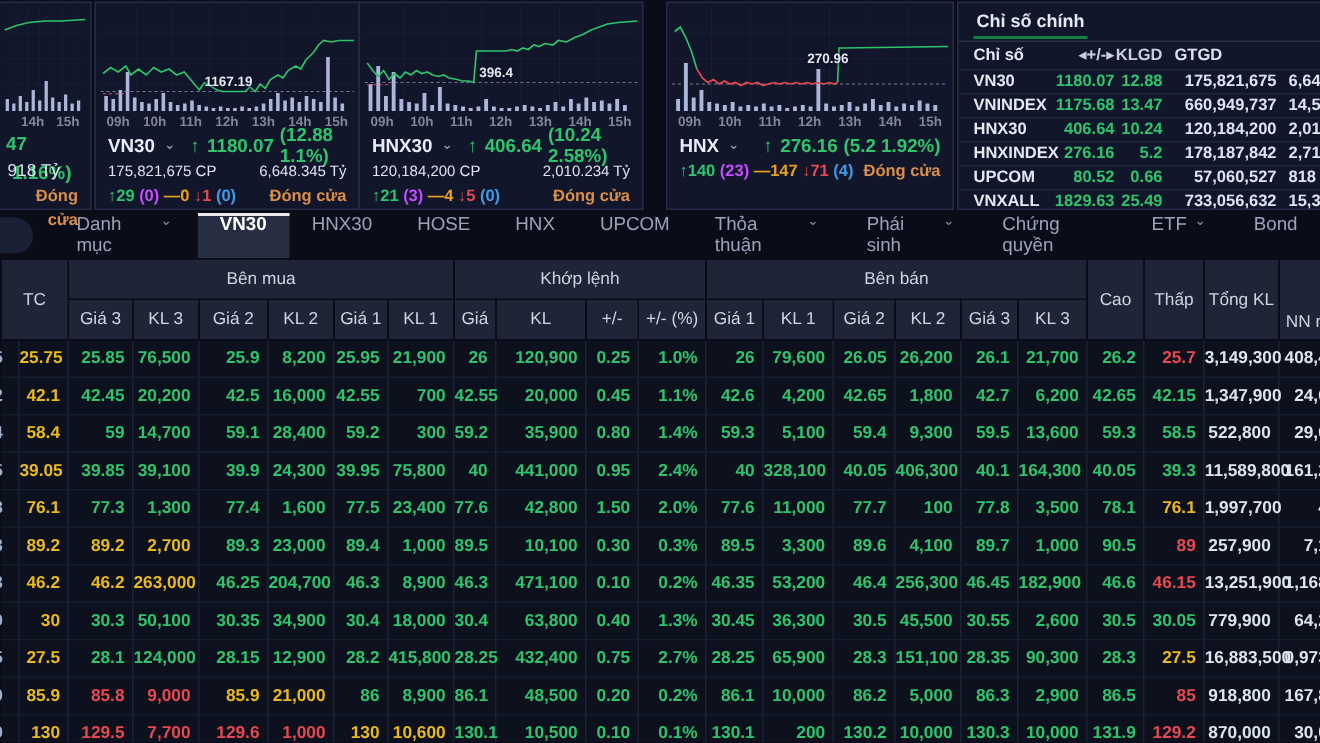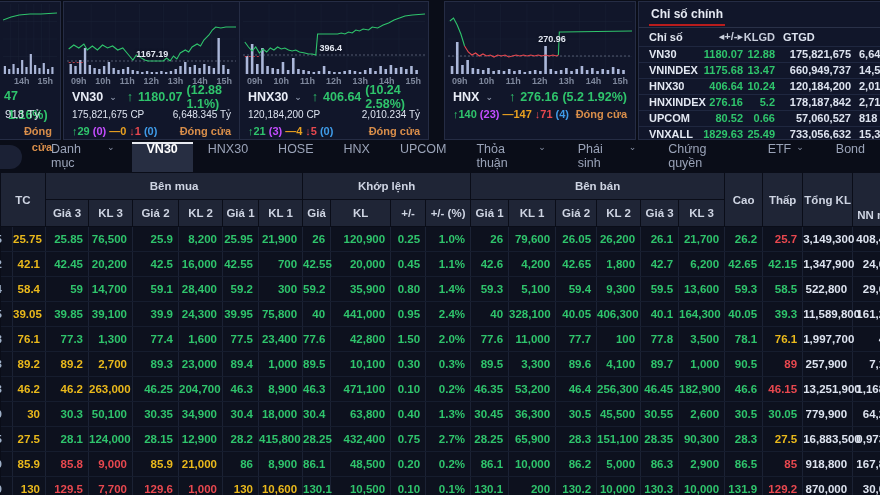--- a/index.html
+++ b/index.html
@@ -29,41 +29,41 @@
   .l2{display:flex;justify-content:space-between;padding:0 8px;height:17px;align-items:center;
       font-size:10px;color:#dde3ef;font-weight:400;}
   .l3{display:flex;align-items:center;gap:3px;padding:0 8px;height:16px;font-size:11px;font-weight:700;}
   .l3 .sp{flex:1;}
   .cutline{display:block;padding:0 8px;height:19px;line-height:19px;font-size:12.5px;font-weight:700;text-indent:-4px;}
   .cutline2{display:block;padding:0 8px;height:17px;line-height:17px;font-size:11.5px;color:#dde3ef;text-indent:-3px;}
   .cutline3{display:block;padding:0 8px;height:16px;line-height:16px;font-size:11px;font-weight:700;text-align:right;}
   
   .idx-title{height:25px;border-bottom:1px solid #2a3148;padding-left:10px;}
   .idx-title span{display:inline-block;font-size:12px;font-weight:700;color:#e5e9f2;
-                  padding:5px 2px 3px 2px;border-bottom:2px solid #b91c1c;}
+                  padding:5px 2px 3px 2px;border-bottom:2px solid #15803d;}
   .idx table{border-collapse:collapse;table-layout:fixed;width:256px;}
   .idx th,.idx td{padding:0;white-space:nowrap;overflow:visible;}
   .idx thead tr{height:18px;}
   .idx tbody tr{height:16px;border-top:1px solid #1f2740;}
   .idx th{font-size:11px;font-weight:700;color:#c9cfdd;text-align:right;}
   .idx td{font-size:11px;font-weight:700;text-align:right;}
   .idx .c0{text-align:left;padding-left:10px;color:#e3e8f2;}
   .idx .c1,.idx .c2{color:#2fc46c;}
   .idx .c3{color:#dde3ef;}
   .idx .c4{text-align:left;padding-left:8px;color:#dde3ef;}
   
   .tabs{height:30px;display:flex;align-items:stretch;background:#0a0d18;}
   .pill{width:34px;height:24px;border-radius:13px;background:#1b2135;align-self:center;
         margin-left:-12px;margin-right:14px;flex:none;}
   .tab{display:flex;align-items:flex-start;padding:0 15px;font-size:12.5px;color:#9aa3b8;cursor:default;}
   .tab.active{background:#272e42;color:#ffffff;font-weight:700;box-shadow:inset 0 2px 0 #e8eaf0;}
   .tab .chev{margin-left:5px;}
   
   .board{border-collapse:collapse;table-layout:fixed;width:890px;}
-  .board th{background:#1f2536;border:1px solid #0a0d18;color:#ced4e2;font-size:11.5px;font-weight:700;
+  .board th{background:#1f2536;border:1px solid #0a0d18;color:#ced4e2;font-size:11.5px;font-weight:400;
             height:26px;padding:0;white-space:nowrap;overflow:hidden;}
   .board th.nnh{vertical-align:bottom;padding-bottom:5px;text-align:left;padding-left:4px;}
   .board td{height:24px;padding:0 5px 0 0;text-align:right;font-size:11.5px;font-weight:700;
             white-space:nowrap;overflow:visible;background:#0d111e;
             border-right:1px solid #1b2234;border-bottom:1px solid #161d2e;}
   .board tbody tr{height:24.5px;}
   .board td.sym{text-align:left;padding:0;text-indent:-5px;color:#9fb0c8;}
   .board td.g{color:#2fc46c;} .board td.r{color:#e8484f;}
   .board td.y{color:#eab91c;} .board td.w{color:#dde3ef;}
 </style>

